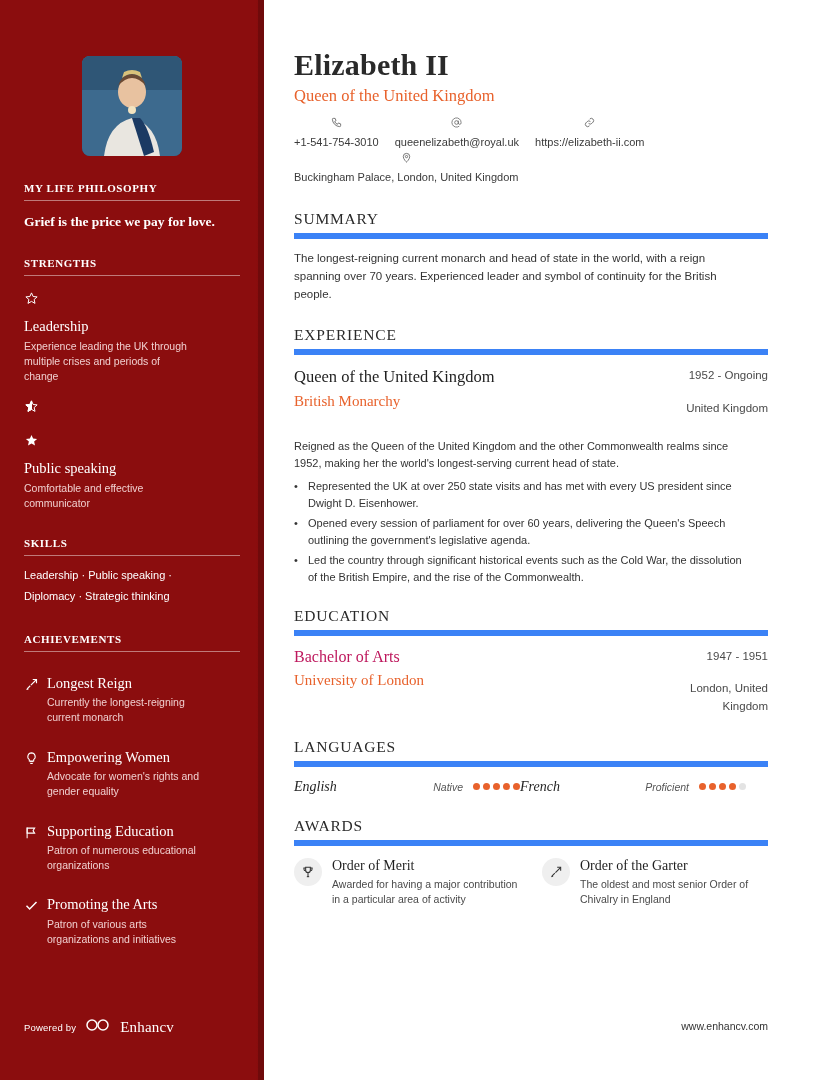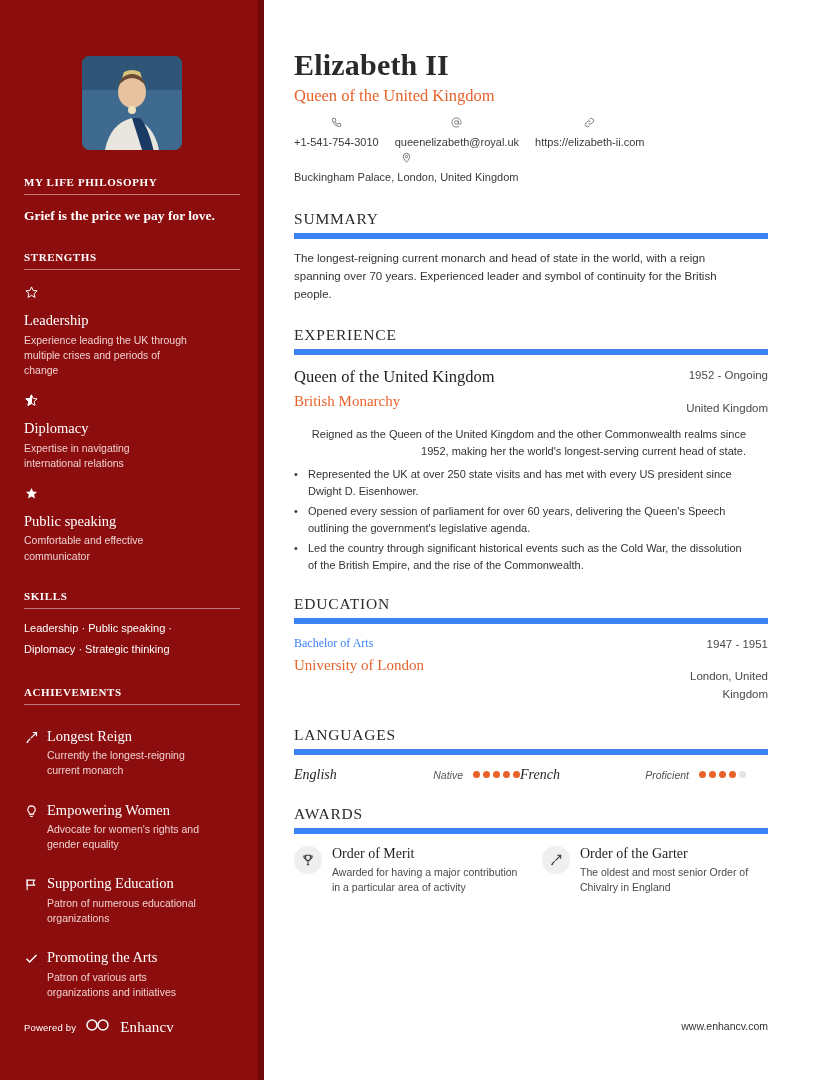--- a/index.html
+++ b/index.html
@@ -130,27 +130,27 @@
     font-size: 11.5px;
     line-height: 1.6;
     color: #333;
     margin-top: 10px;
     max-width: 452px;
   }
   .job-head { display:flex; justify-content: space-between; align-items:flex-start; margin-top: 12px;}
   .job-title { font-family: "Liberation Serif", serif; font-size: 16.5px; color:#1f1f1f; }
   .job-company { font-family: "Liberation Serif", serif; font-size: 15px; color:#e8622c; margin-top: 6px;}
   .job-meta { text-align: right; font-size: 11.5px; color:#4a4a4a; line-height:1.55; min-width: 105px;}
-  .job-desc { font-size: 11px; line-height:1.55; color:#333; margin-top: 8px; max-width: 452px; text-align: right;}
+  .job-desc { font-size: 11px; line-height:1.55; color:#333; margin-top: 20px; max-width: 452px;}
   .bullets { margin-top: 6px; }
   .bullet { display:flex; gap:8px; font-size: 11px; line-height:1.5; color:#333; margin-bottom: 4px; max-width: 455px;}
   .dot { flex:0 0 6px; line-height: 1.5; }
 
   .edu-head { display:flex; justify-content: space-between; align-items:flex-start; margin-top: 12px;}
-  .edu-title { font-family:"Liberation Serif", serif; font-size: 12px; color:#3b82f6;}
+  .edu-title { font-family:"Liberation Serif", serif; font-size: 16px; color:#be185d;}
   .edu-school { font-family:"Liberation Serif", serif; font-size: 15px; color:#e8622c; margin-top: 6px;}
   .edu-meta { text-align:right; font-size:11.5px; color:#4a4a4a; line-height:1.55; width: 98px;}
 
   .lang-row { display:flex; margin-top: 12px; }
   .lang-cell { display:flex; align-items:center; width: 226px; font-style: italic; }
   .lang-name { font-family:"Liberation Serif", serif; font-size: 14px; color:#1f1f1f; flex: 1 1 auto;}
   .lang-level { font-size: 10.5px; color:#555; margin-right: 10px;}
   .dots { display:flex; gap:3px; align-items:center; }
   .d { width: 7px; height:7px; border-radius:50%; background:#e8622c; }
   .d.off { background:#e3e3e3; }
@@ -207,24 +207,20 @@
       </div>
     </div>
 
     <div class="str-item">
       <span class="str-icon">
         <svg width="15" height="15" viewBox="0 0 24 24" fill="none" stroke="#fff" stroke-width="1.6">
             <path d="M12 3l2.6 5.8 6.4.6-4.8 4.2 1.4 6.2L12 16.6 6.4 19.8l1.4-6.2L3 9.4l6.4-.6z"></path>
             <path d="M12 3v13.6L6.4 19.8l1.4-6.2L3 9.4l6.4-.6z" fill="#fff"></path>
           </svg>
       </span>
-      <div>
-        <div class="str-title">Diplomacy</div>
-        <div class="str-desc">Expertise in navigating international relations</div>
-      </div>
     </div>
 
     <div class="str-item">
       <span class="str-icon">
         <svg width="15" height="15" viewBox="0 0 24 24" fill="#fff">
             <path d="M12 3l2.6 5.8 6.4.6-4.8 4.2 1.4 6.2L12 16.6 6.4 19.8l1.4-6.2L3 9.4l6.4-.6z"></path>
           </svg>
       </span>
       <div>
         <div class="str-title">Public speaking</div>

